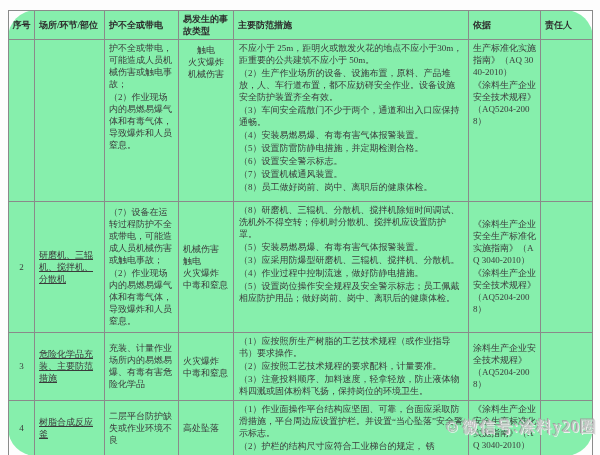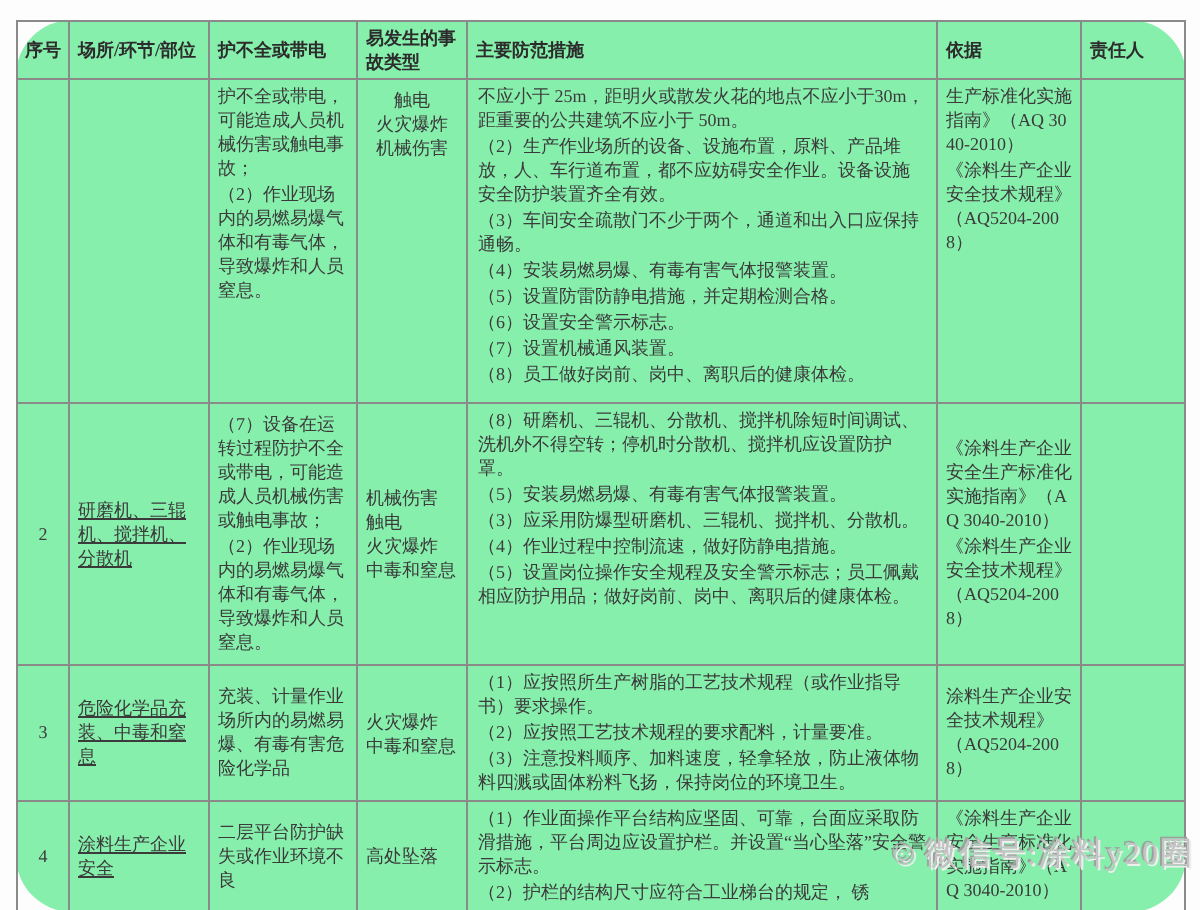--- a/index.html
+++ b/index.html
@@ -186,21 +186,21 @@
           </td>
         </tr>
         <tr>
           <td class="col-no">
             <div class="cell-inner">
               <div class="para">3</div>
             </div>
           </td>
           <td class="col-loc">
             <div class="cell-inner">
-              <div class="para">危险化学品充装、中毒和窒息</div>
+              <div class="para">危险化学品充装、主要防范措施</div>
             </div>
           </td>
           <td class="col-hazard">
             <div class="cell-inner">
               <div class="para">充装、计量作业场所内的易燃易爆、有毒有害危险化学品</div>
             </div>
           </td>
           <td class="col-acc">
             <div class="cell-inner">
               <div class="para">火灾爆炸</div>
@@ -224,21 +224,21 @@
           </td>
         </tr>
         <tr class="last">
           <td class="col-no">
             <div class="cell-inner">
               <div class="para">4</div>
             </div>
           </td>
           <td class="col-loc">
             <div class="cell-inner">
-              <div class="para">涂料生产企业安全</div>
+              <div class="para">树脂合成反应釜</div>
             </div>
           </td>
           <td class="col-hazard">
             <div class="cell-inner">
               <div class="para">二层平台防护缺失或作业环境不良</div>
             </div>
           </td>
           <td class="col-acc">
             <div class="cell-inner">
               <div class="para">高处坠落</div>

